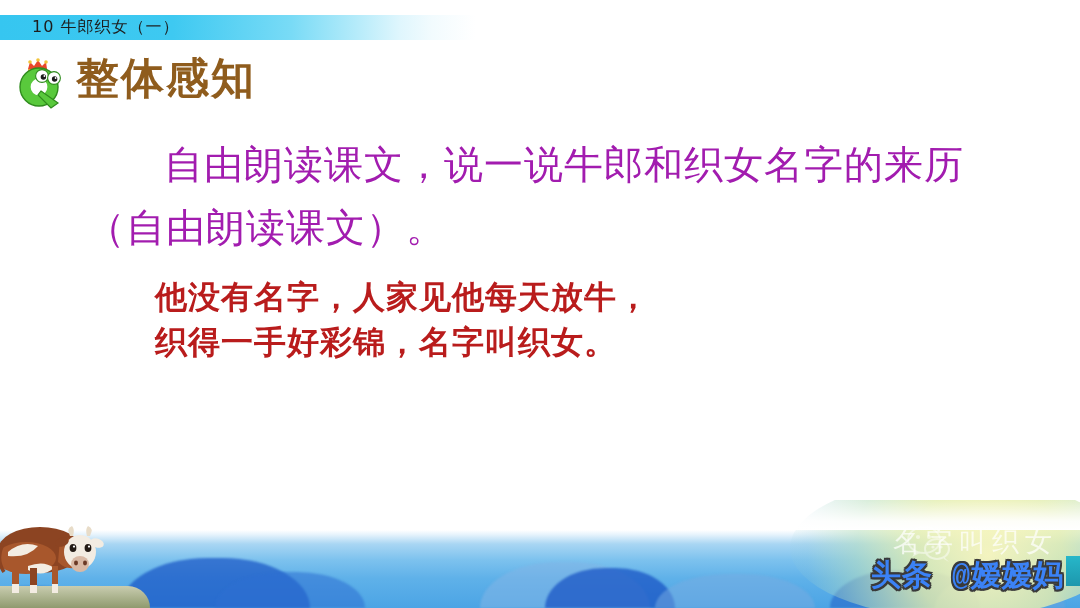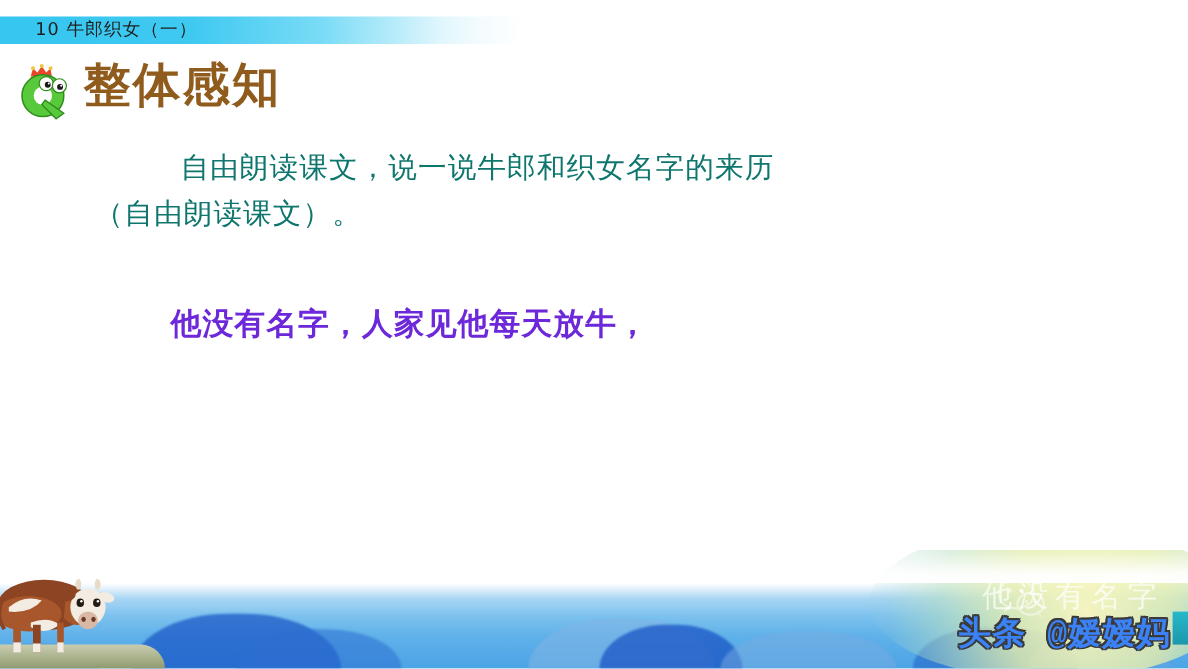--- a/index.html
+++ b/index.html
@@ -70,37 +70,37 @@
     font-family: "DejaVu Sans", "Liberation Sans", sans-serif;
     white-space: nowrap;
   }
 
   
   .question {
     position: absolute;
     left: 86px;
     top: 133px;
     width: 930px;
-    font-size: 26px;
+    font-size: 39px;
     line-height: 1.62;
-    color: #0f766e;
-    font-family: Liberation Mono, monospace;
+    color: #a21caf;
+    font-family: Liberation Sans, sans-serif;
     letter-spacing: 1px;
   }
   .question .indent { display: inline-block; width: 78px; }
 
   
   .answer {
     position: absolute;
     left: 155px;
     top: 275px;
     width: 880px;
-    font-size: 28px;
+    font-size: 32px;
     line-height: 1.42;
-    color: #6d28d9;
+    color: #b91c1c;
     font-weight: bold;
     font-family: "DejaVu Serif", "Liberation Serif", serif;
     letter-spacing: 1px;
   }
   .answer .line { white-space: nowrap; }
 
   
   .footer-scene {
     position: absolute;
     left: 0;
@@ -261,20 +261,21 @@
     <div class="section-title">整体感知</div>
   </div>
 
   <div class="question">
     <div><span class="indent"></span><span>自由朗读课文，说一说牛郎和织女名字的来历</span></div>
     <div>（自由朗读课文）。</div>
   </div>
 
   <div class="answer">
     <div class="line">他没有名字，人家见他每天放牛，</div>
+    <div class="line">织得一手好彩锦，名字叫织女。</div>
   </div>
 
   <div class="footer-scene">
     <div class="sky"></div>
     <div class="mtn m8"></div>
     <div class="mtn m1"></div>
     <div class="mtn m2"></div>
     <div class="mtn m3"></div>
     <div class="mtn m4"></div>
     <div class="mtn m5"></div>
@@ -327,16 +328,16 @@
       <ellipse cx="18" cy="16" rx="16" ry="13" fill="none" stroke="rgba(255,255,255,0.85)" stroke-width="2"></ellipse>
       <path d="M10 27 L6 33 L14 29 Z" fill="rgba(255,255,255,0.85)"></path>
       <circle cx="12" cy="13" r="2.1" fill="rgba(255,255,255,0.9)"></circle>
       <circle cx="23" cy="13" r="2.1" fill="rgba(255,255,255,0.9)"></circle>
       <ellipse cx="31" cy="25" rx="12" ry="10" fill="none" stroke="rgba(255,255,255,0.85)" stroke-width="2"></ellipse>
       <path d="M38 33 L43 38 L38 35 Z" fill="rgba(255,255,255,0.85)"></path>
       <circle cx="27" cy="23" r="1.6" fill="rgba(255,255,255,0.9)"></circle>
       <circle cx="35" cy="23" r="1.6" fill="rgba(255,255,255,0.9)"></circle>
     </svg>
   </div>
-  <div class="wm-sub">他没有名字</div>
+  <div class="wm-sub">名字叫织女</div>
   <div class="wm-main">头条 @嫒嫒妈</div>
 
 </div>
 
 </body></html>

